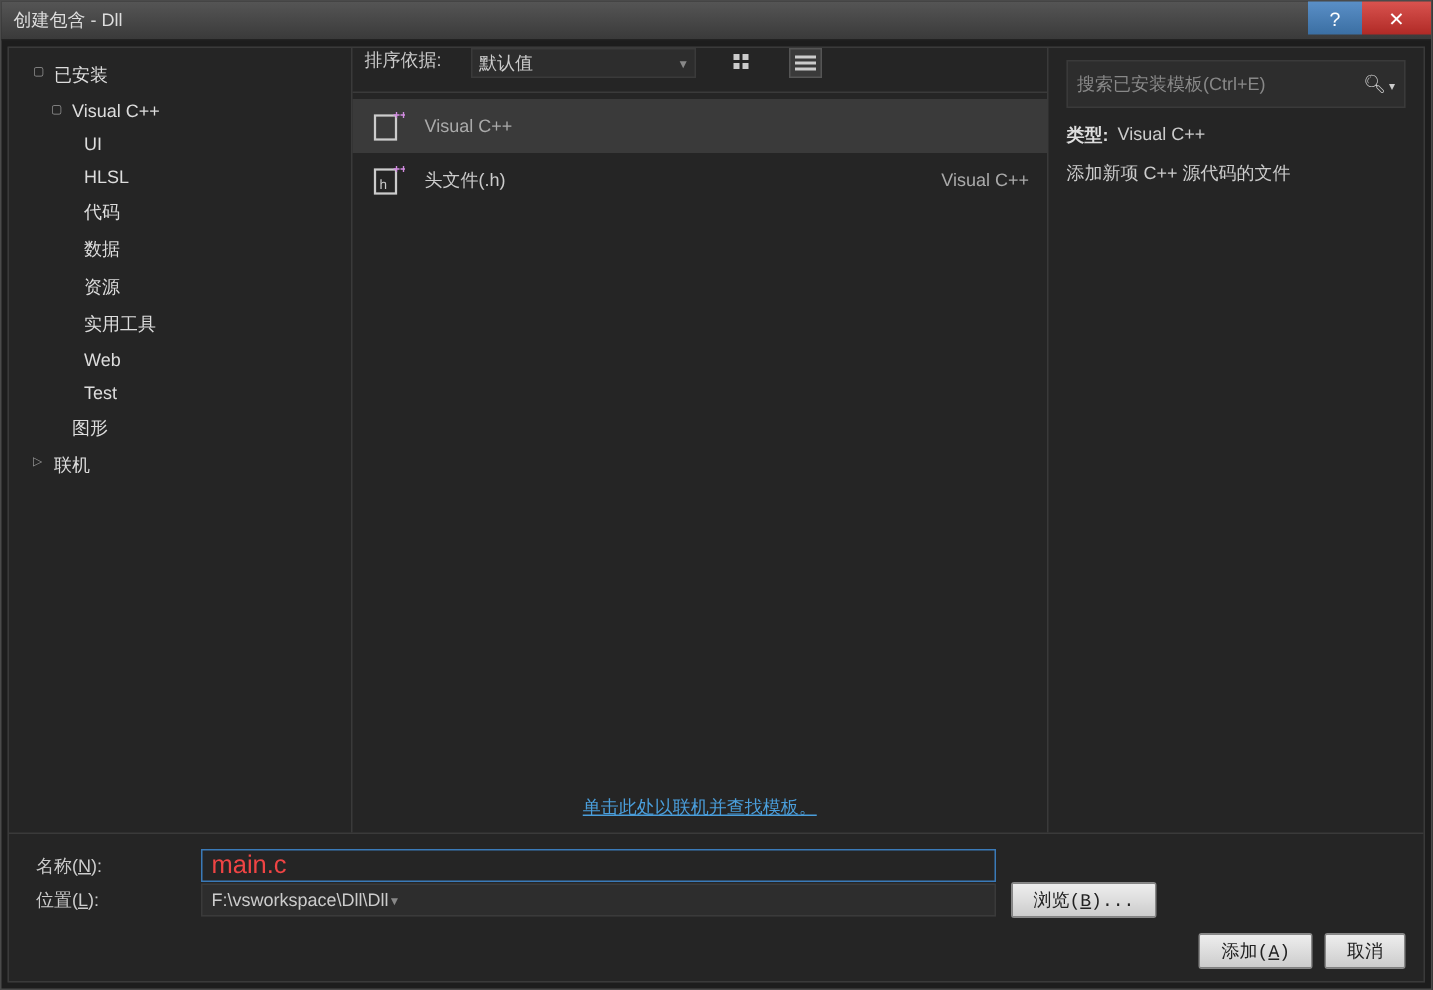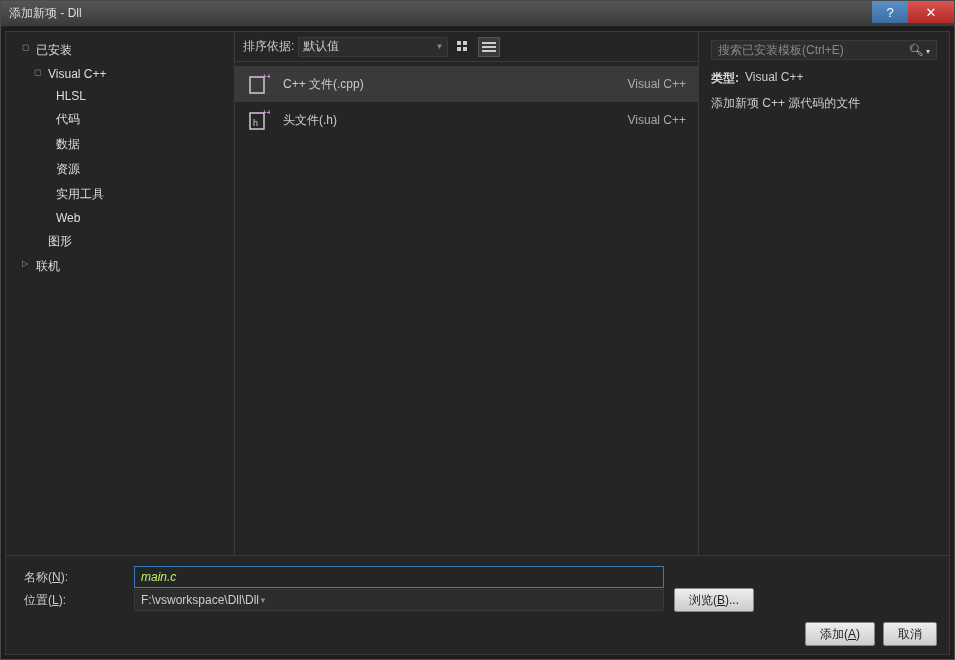--- a/index.html
+++ b/index.html
@@ -87,23 +87,23 @@
 .center-panel {
   flex: 1;
   display: flex;
   flex-direction: column;
   border-left: 1px solid #3a3a3a;
   border-right: 1px solid #3a3a3a;
 }
 .toolbar {
   height: 30px;
   display: flex;
-  align-items: center;
+  align-items: flex-start;
   padding: 0 8px;
-  gap: 4px;
+  gap: 20px;
   color: #ccc;
   border-bottom: 1px solid #3a3a3a;
 }
 .sort-select {
   background: #2d2d2d;
   border: 1px solid #3a3a3a;
   color: #ccc;
   height: 20px;
   width: 150px;
   padding: 0 4px;
@@ -152,21 +152,21 @@
   padding: 8px 12px;
   color: #ccc;
 }
 .right-panel .search-row {
   margin-bottom: 10px;
 }
 .search-box {
   background: #2d2d2d;
   border: 1px solid #3a3a3a;
   color: #888;
-  height: 20px;
+  height: 32px;
   width: 100%;
   padding: 0 6px;
   display: flex;
   align-items: center;
   justify-content: space-between;
 }
 .info-row { display: flex; gap: 6px; margin-bottom: 8px; font-size: 12px; }
 .info-label { color: #ddd; font-weight: bold; }
 .info-value { color: #ccc; }
 .info-desc { color: #ccc; }
@@ -180,26 +180,25 @@
   gap: 10px;
 }
 .form-label {
   width: 100px;
   color: #ccc;
 }
 .form-label u { text-decoration: underline; }
 .text-input {
   background: #2d2d2d;
   border: 1px solid #3a3a3a;
-  color: #bef264;
+  color: #ef4444;
   height: 22px;
   padding: 0 6px;
-  font-size: 12px;
+  font-size: 17px;
   font-family: inherit;
-  font-style: italic;
 }
 .text-input.focused { border: 1px solid #3a7ab8; background: #252525; }
 .name-input { width: 530px; }
 .loc-wrap {
   width: 530px;
   display: flex;
   align-items: center;
 }
 .loc-input {
   flex: 1;
@@ -211,73 +210,79 @@
   display: flex;
   align-items: center;
 }
 .btn {
   background: linear-gradient(180deg, #eee, #ccc);
   border: 1px solid #888;
   color: #222;
   height: 24px;
   padding: 0 14px;
   font-size: 12px;
-  font-family: Liberation Sans, sans-serif;
+  font-family: Liberation Mono, monospace;
   cursor: pointer;
   border-radius: 2px;
 }
 .btn-row {
   display: flex;
   justify-content: flex-end;
   gap: 8px;
   padding: 4px 12px 8px;
 }
 .icon-svg { display: block; }
 </style>
 </head>
 <body>
 
 <div class="window">
   <div class="titlebar">
-    <span>添加新项 - Dll</span>
+    <span>创建包含 - Dll</span>
     <div class="titlebar-buttons">
       <div class="tb-btn tb-help">?</div>
       <div class="tb-btn tb-close">✕</div>
     </div>
   </div>
 
   <div class="content">
     <div class="main-area">
 
       <div class="sidebar">
         <div class="tree-item">
           <span class="tree-arrow open"></span>
           <span class="tree-label">已安装</span>
         </div>
         <div class="tree-item level1">
           <span class="tree-arrow open"></span>
           <span class="tree-label">Visual C++</span>
         </div>
         <div class="tree-item level2">
+            <span class="tree-label">UI</span>
+          </div>
+        <div class="tree-item level2">
             <span class="tree-label">HLSL</span>
           </div>
         <div class="tree-item level2">
             <span class="tree-label">代码</span>
           </div>
         <div class="tree-item level2">
             <span class="tree-label">数据</span>
           </div>
         <div class="tree-item level2">
             <span class="tree-label">资源</span>
           </div>
         <div class="tree-item level2">
             <span class="tree-label">实用工具</span>
           </div>
         <div class="tree-item level2">
             <span class="tree-label">Web</span>
+          </div>
+        <div class="tree-item level2">
+            <span class="tree-label">Test</span>
           </div>
         <div class="tree-item level1">
           <span style="width:10px"></span>
           <span class="tree-label">图形</span>
         </div>
         <div class="tree-item">
           <span class="tree-arrow closed"></span>
           <span class="tree-label">联机</span>
         </div>
       </div>
@@ -307,36 +312,38 @@
         </div>
 
         <div class="item-list">
           <div class="list-item selected">
             <div class="item-icon">
               <svg width="22" height="22">
                   <rect x="2" y="4" width="14" height="16" fill="none" stroke="#ccc" stroke-width="1.5"></rect>
                   <text x="14" y="6" fill="#d18be0" font-size="8" font-weight="bold">++</text>
                 </svg>
             </div>
-            <span class="item-name">C++ 文件(.cpp)</span>
             <span class="item-type">Visual C++</span>
           </div>
           <div class="list-item">
             <div class="item-icon">
               <svg width="22" height="22">
                   <rect x="2" y="4" width="14" height="16" fill="none" stroke="#ccc" stroke-width="1.5"></rect>
                   <text x="5" y="17" fill="#ccc" font-size="9">h</text>
                   <text x="14" y="6" fill="#d18be0" font-size="8" font-weight="bold">++</text>
                 </svg>
             </div>
             <span class="item-name">头文件(.h)</span>
             <span class="item-type">Visual C++</span>
           </div>
         </div>
 
+        <div class="online-link">
+          <a>单击此处以联机并查找模板。</a>
+        </div>
       </div>
 
       <div class="right-panel">
         <div class="search-row">
           <div class="search-box">
             <span>搜索已安装模板(Ctrl+E)</span>
             <span style="color:#ccc">🔍︎<span style="font-size:8px;margin-left:2px">▾</span></span>
           </div>
         </div>
         <div class="info-row">

